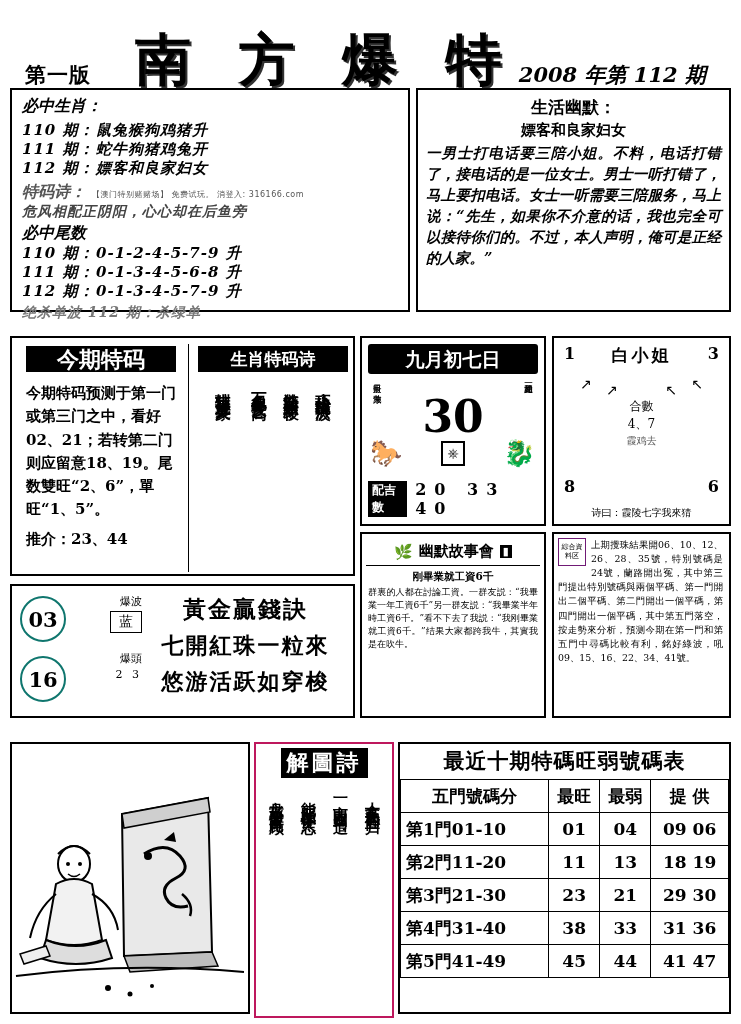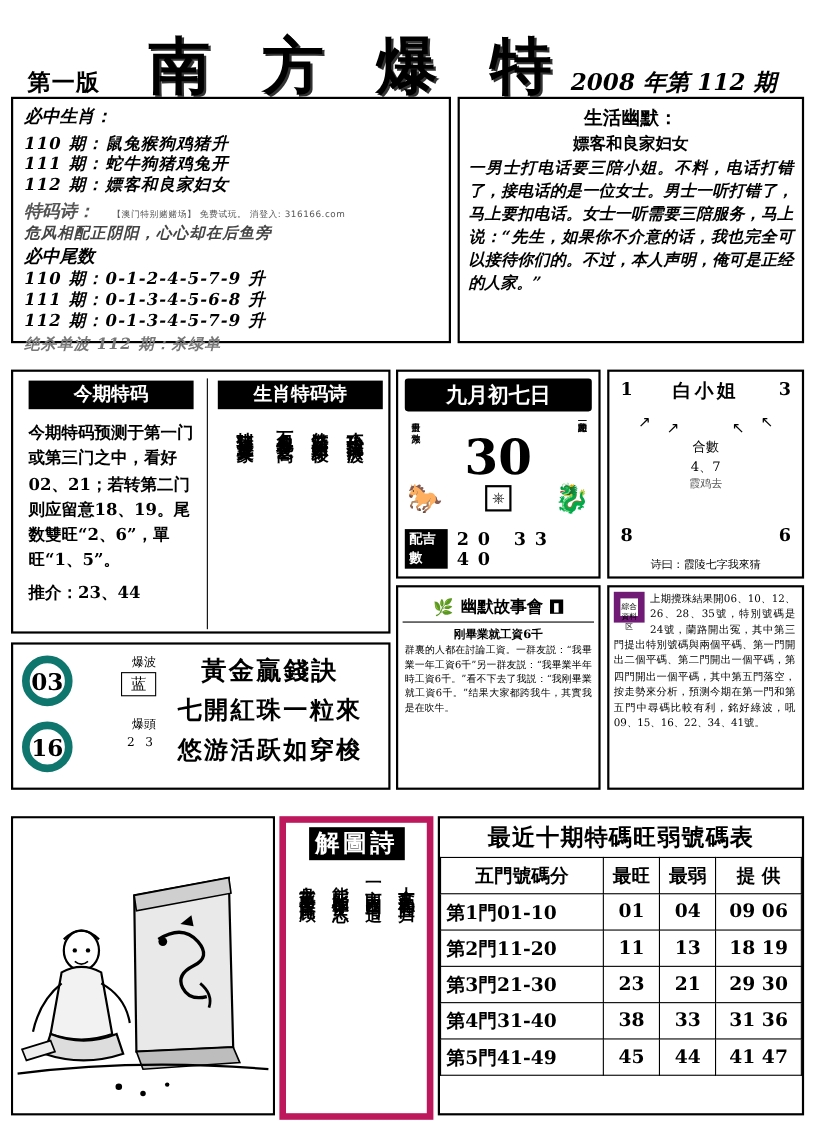--- a/index.html
+++ b/index.html
@@ -101,21 +101,21 @@
     font-weight: bold;
     font-family: "DejaVu Serif", serif;
     font-style: italic;
     padding: 2px 8px 0 8px;
     text-align: justify;
   }
   
   #box-tema { left: 10px; top: 336px; width: 345px; height: 240px; }
   .tema-head {
     width: 150px; height: 26px; line-height: 26px;
-    font-size: 17px; margin: 8px 0 0 14px; position: relative;
+    font-size: 22px; margin: 8px 0 0 14px; position: relative;
   }
   .tema-head2 {
     width: 150px; height: 26px; line-height: 26px;
     font-size: 17px; position: absolute; left: 186px; top: 8px;
   }
   .vline { position: absolute; left: 176px; top: 6px; width: 0; height: 228px; border-left: 1px solid #000; }
   .tema-body {
     position: absolute; left: 14px; top: 44px; width: 152px;
     font-size: 15px; line-height: 1.55; font-weight: bold;
     font-family: "DejaVu Serif", serif;
@@ -178,45 +178,45 @@
   .story-head {
     margin: 4px; height: 28px; display: flex; align-items: center; justify-content: center;
     gap: 6px; font-size: 15px; font-weight: bold; font-family: "DejaVu Serif", serif;
     border-bottom: 1px solid #000;
   }
   .story-sub { text-align: center; font-size: 10.5px; font-weight: bold; margin-top: 2px; font-family: "DejaVu Serif", serif;}
   .story-body { font-size: 9px; line-height: 1.45; padding: 2px 6px; text-align: justify; font-family: "DejaVu Serif", serif;}
   
   #box-info { left: 552px; top: 532px; width: 179px; height: 186px; }
   .info-badge {
-    width: 28px; height: 28px; border: 6px solid #701a75; float: left;
+    width: 28px; height: 28px; border: 1px solid #701a75; float: left;
     margin: 4px 5px 2px 4px; font-size: 7px; line-height: 9px; text-align: center; padding-top: 4px;
   }
   .info-body { font-size: 9.4px; line-height: 1.5; padding: 4px 6px 0 4px; text-align: justify; font-family: "DejaVu Serif", serif;}
   
   #box-gold { left: 10px; top: 584px; width: 345px; height: 134px; }
   .ball {
-    width: 46px; height: 46px; border-radius: 50%; border: 7px solid #0f766e;
+    width: 46px; height: 46px; border-radius: 50%; border: 2px solid #0f766e;
     display: flex; align-items: center; justify-content: center;
     font-size: 21px; font-weight: bold; font-family: "DejaVu Serif", serif;
     background: #fff;
   }
   .gold-left { position: absolute; left: 8px; top: 10px; width: 62px; }
   .gold-mid { position: absolute; left: 74px; top: 8px; width: 56px; font-size: 11px; text-align: right; font-family: "DejaVu Serif", serif;}
   .gold-right {
     position: absolute; left: 132px; top: 8px; right: 6px;
     text-align: center;
   }
   .gold-title { font-size: 23px; font-weight: bold; font-family: "DejaVu Serif", serif; letter-spacing: 2px; }
   .gold-line { font-size: 22px; font-weight: bold; font-family: "DejaVu Serif", serif; letter-spacing: 2px; margin-top: 6px; }
   .tag-box { border: 1px solid #000; font-size: 10px; padding: 0 2px; display:inline-block;}
   
   #box-bottom { left: 10px; top: 742px; width: 721px; height: 272px; border: none; }
   #pic-area { left: 0px; top: 0px; width: 240px; height: 272px; border: 2px solid #000; background:#fff;}
-  #poem-area { left: 244px; top: 0px; width: 140px; height: 276px; border: 6px solid #be185d; text-decoration: underline; }
+  #poem-area { left: 244px; top: 0px; width: 140px; height: 276px; border: 2px solid #be185d; text-decoration: underline; }
   #table-area { left: 388px; top: 0px; width: 333px; height: 272px; border: 2px solid #000; }
   .jie-title {
     text-align: center; font-size: 22px; font-weight: bold;
     font-family: "DejaVu Serif", serif; letter-spacing: 3px; margin: 4px 0 2px 0;
     background: #000; color: #fff; display: inline-block; padding: 0 6px;
   }
   .poem-cols {
     position: absolute; top: 46px; left: 4px; right: 4px; bottom: 4px;
     display: flex; flex-direction: row-reverse; justify-content: space-around;
   }
@@ -257,21 +257,21 @@
         <div class="bz-line">
           <span class="lbl">110 期：</span><span>鼠兔猴狗鸡猪升</span>
         </div>
         <div class="bz-line">
           <span class="lbl">111 期：</span><span>蛇牛狗猪鸡兔开</span>
         </div>
         <div class="bz-line">
           <span class="lbl">112 期：</span><span>嫖客和良家妇女</span>
         </div>
       </div>
-      <div style="margin-top:4px; display:flex; align-items:baseline; gap:16px;">
+      <div style="margin-top:4px; display:flex; align-items:baseline; gap:6px;">
         <span class="sec-title" style="color:#555;">特码诗：</span>
         <span class="tiny-ad">【澳门特别赌赌场】  免费试玩。  消登入: 316166.com</span>
       </div>
       <div class="poem-line">危风相配正阴阳，心心却在后鱼旁</div>
       <div class="sec-title" style="margin-top:2px;">必中尾数</div>
       <div class="bz-line">
         <span class="lbl">110 期：</span><span>0-1-2-4-5-7-9 升</span>
       </div>
       <div class="bz-line">
         <span class="lbl">111 期：</span><span>0-1-3-4-5-6-8 升</span>

